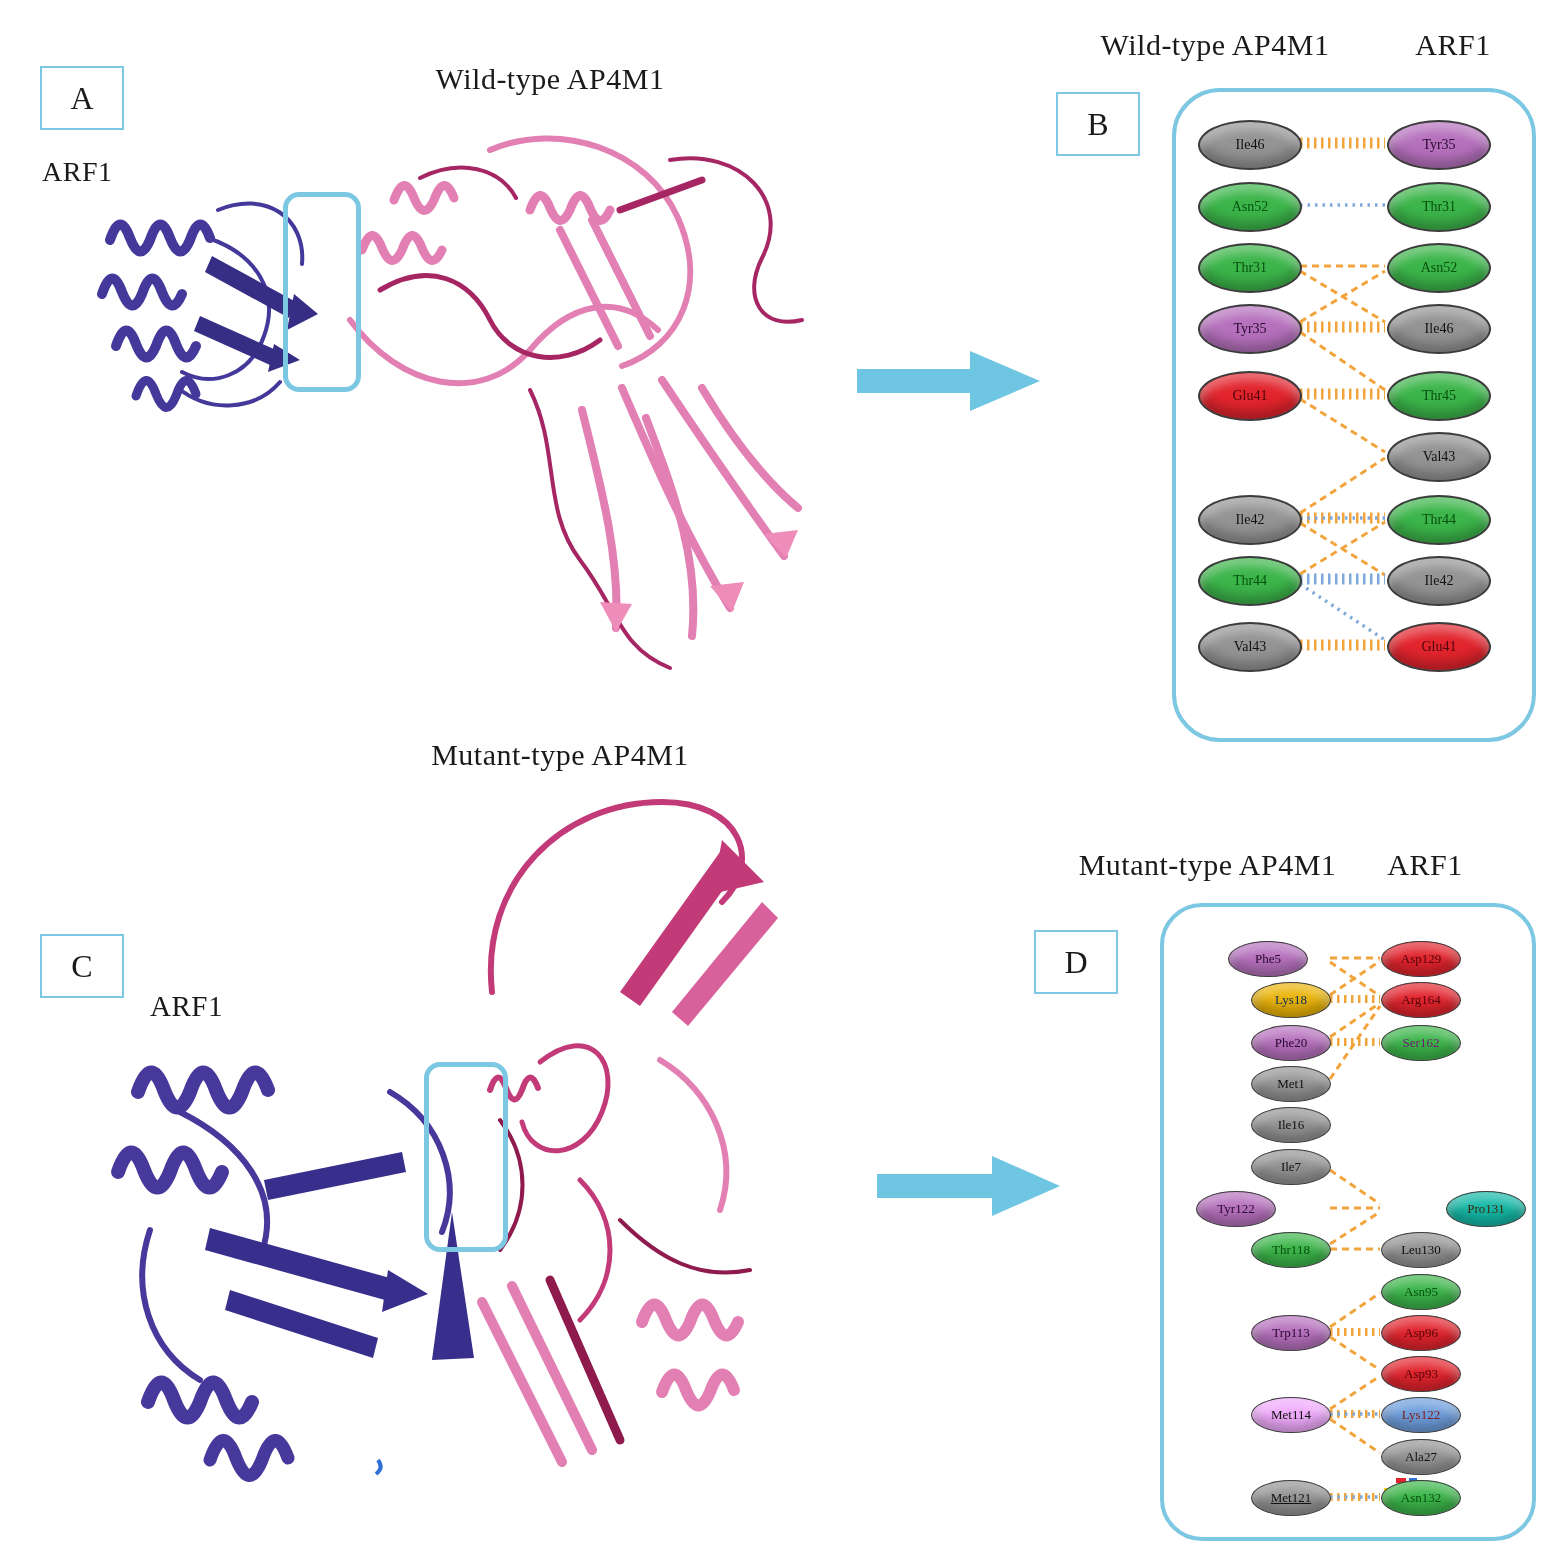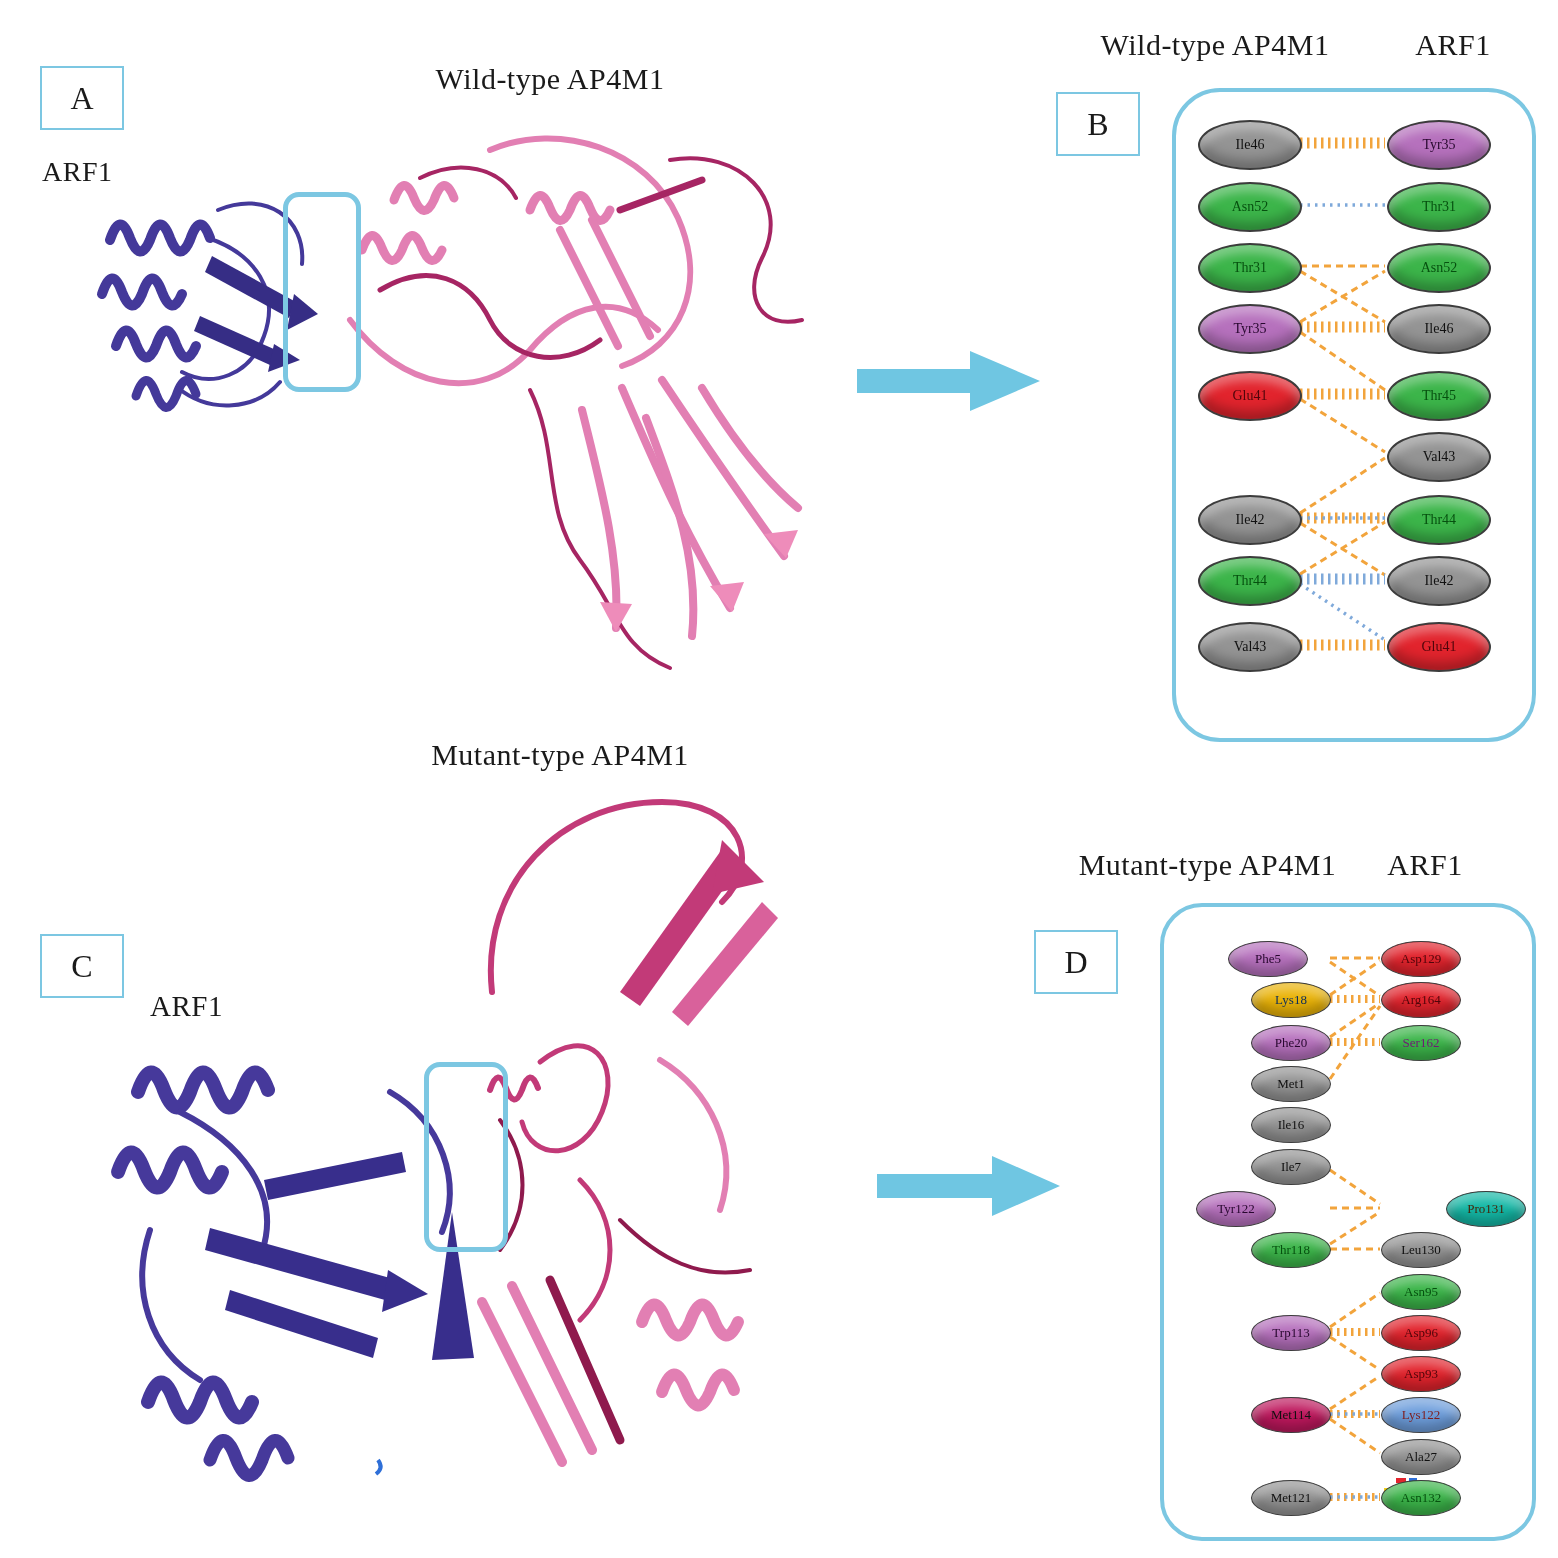--- a/index.html
+++ b/index.html
@@ -169,22 +169,22 @@
 
   <div class="node nd" style="left: 1228px; top: 941px; background-color: rgb(182, 113, 189); color: rgb(39, 8, 46);">Phe5</div>
   <div class="node nd" style="left: 1251px; top: 982px; background-color: #eab308; color: rgb(10, 45, 94);">Lys18</div>
   <div class="node nd" style="left: 1251px; top: 1025px; background-color: rgb(182, 113, 189); color: rgb(39, 8, 46);">Phe20</div>
   <div class="node nd" style="left: 1251px; top: 1066px; background-color: rgb(148, 148, 148); color: rgb(16, 16, 16);">Met1</div>
   <div class="node nd" style="left: 1251px; top: 1107px; background-color: rgb(148, 148, 148); color: rgb(16, 16, 16);">Ile16</div>
   <div class="node nd" style="left: 1251px; top: 1149px; background-color: rgb(148, 148, 148); color: rgb(16, 16, 16);">Ile7</div>
   <div class="node nd" style="left: 1196px; top: 1191px; background-color: rgb(182, 113, 189); color: rgb(39, 8, 46);">Tyr122</div>
   <div class="node nd" style="left: 1251px; top: 1232px; background-color: rgb(60, 181, 74); color: rgb(6, 80, 15);">Thr118</div>
   <div class="node nd" style="left: 1251px; top: 1315px; background-color: rgb(182, 113, 189); color: rgb(39, 8, 46);">Trp113</div>
-  <div class="node nd" style="left: 1251px; top: 1397px; background-color: #be185d; color: rgb(16, 16, 16);">Met114</div>
-  <div class="node nd" style="left: 1251px; top: 1480px; background-color: rgb(148, 148, 148); color: rgb(16, 16, 16);">Met121</div>
+  <div class="node nd" style="left: 1251px; top: 1397px; background-color: #f0abfc; color: rgb(16, 16, 16);">Met114</div>
+  <div class="node nd" style="left: 1251px; top: 1480px; background-color: rgb(148, 148, 148); color: rgb(16, 16, 16); text-decoration: underline;">Met121</div>
 
   <div class="node nd" style="left: 1381px; top: 941px; background-color: rgb(226, 36, 45); color: rgb(80, 5, 10);">Asp129</div>
   <div class="node nd" style="left: 1381px; top: 982px; background-color: rgb(226, 36, 45); color: rgb(80, 5, 10);">Arg164</div>
   <div class="node nd" style="left: 1381px; top: 1025px; background-color: rgb(60, 181, 74); color: #701a75;">Ser162</div>
   <div class="node nd" style="left: 1446px; top: 1191px; background-color: #14b8a6; color: rgb(69, 38, 10);">Pro131</div>
   <div class="node nd" style="left: 1381px; top: 1232px; background-color: rgb(148, 148, 148); color: rgb(16, 16, 16);">Leu130</div>
   <div class="node nd" style="left: 1381px; top: 1274px; background-color: rgb(60, 181, 74); color: rgb(6, 80, 15);">Asn95</div>
   <div class="node nd" style="left: 1381px; top: 1315px; background-color: rgb(226, 36, 45); color: rgb(80, 5, 10);">Asp96</div>
   <div class="node nd" style="left: 1381px; top: 1356px; background-color: rgb(226, 36, 45); color: rgb(80, 5, 10);">Asp93</div>
   <div class="node nd" style="left: 1381px; top: 1397px; background-color: rgb(110, 158, 220); color: #7f1d1d;">Lys122</div>

